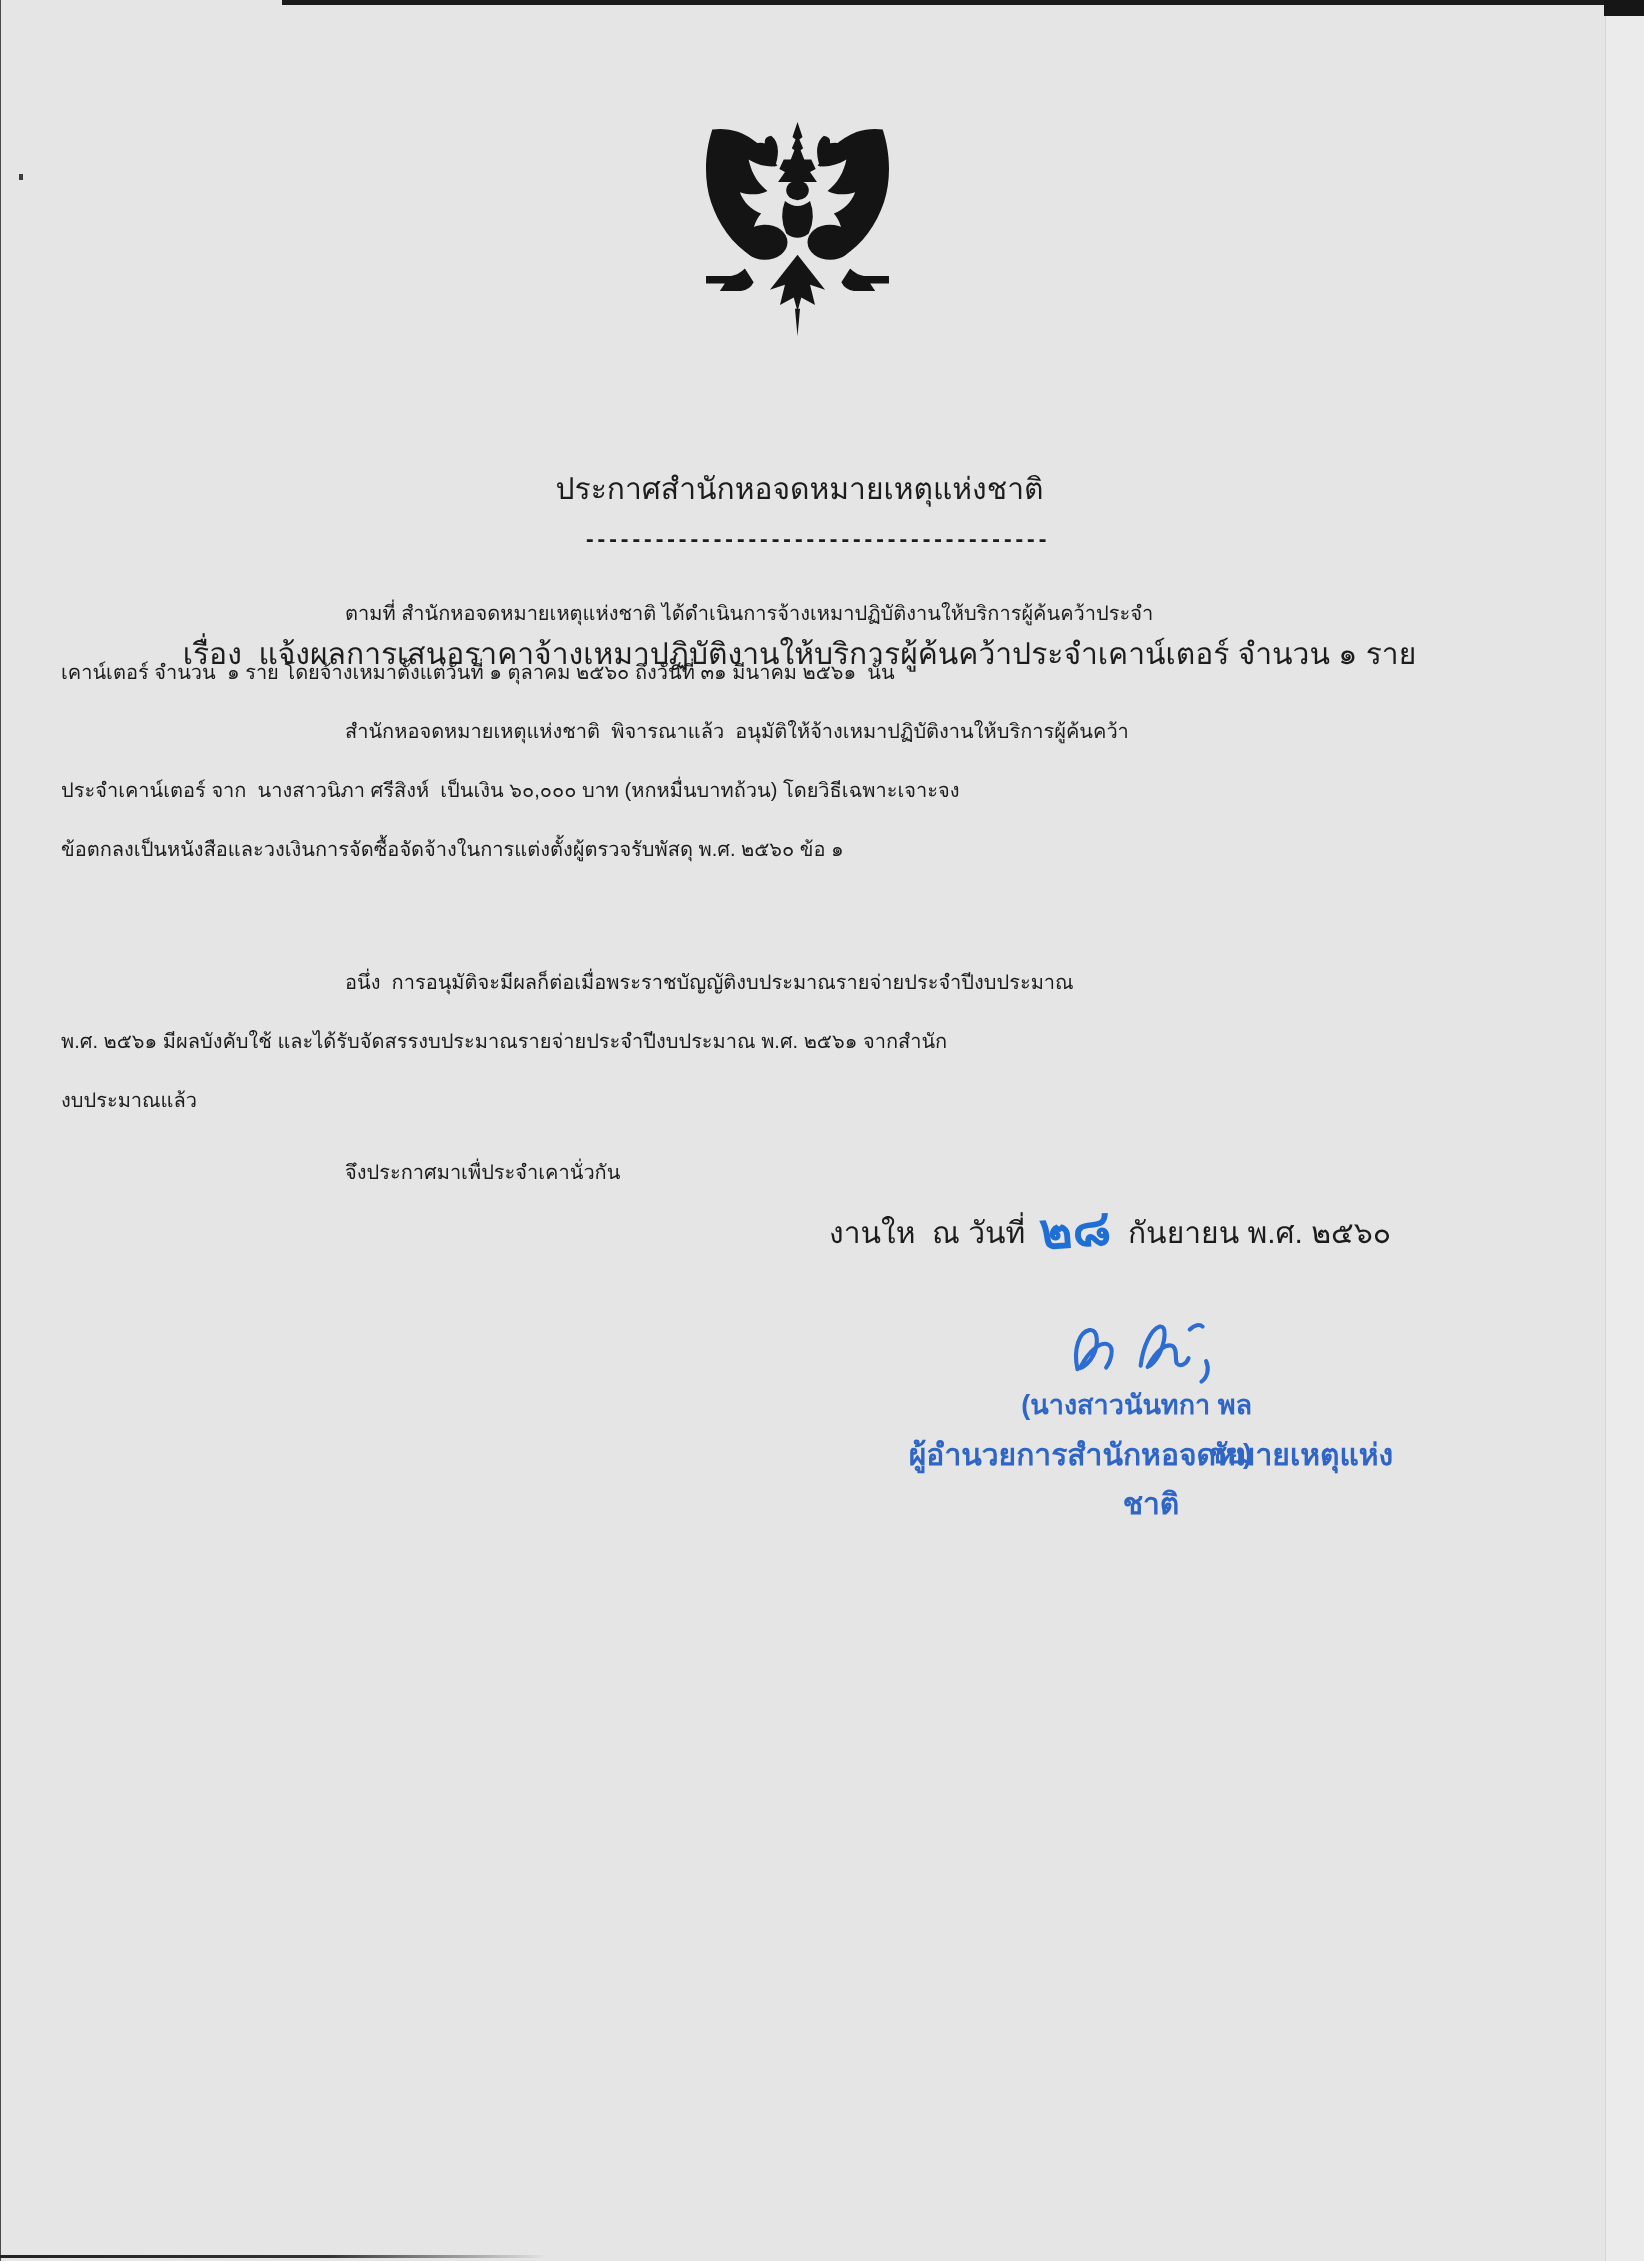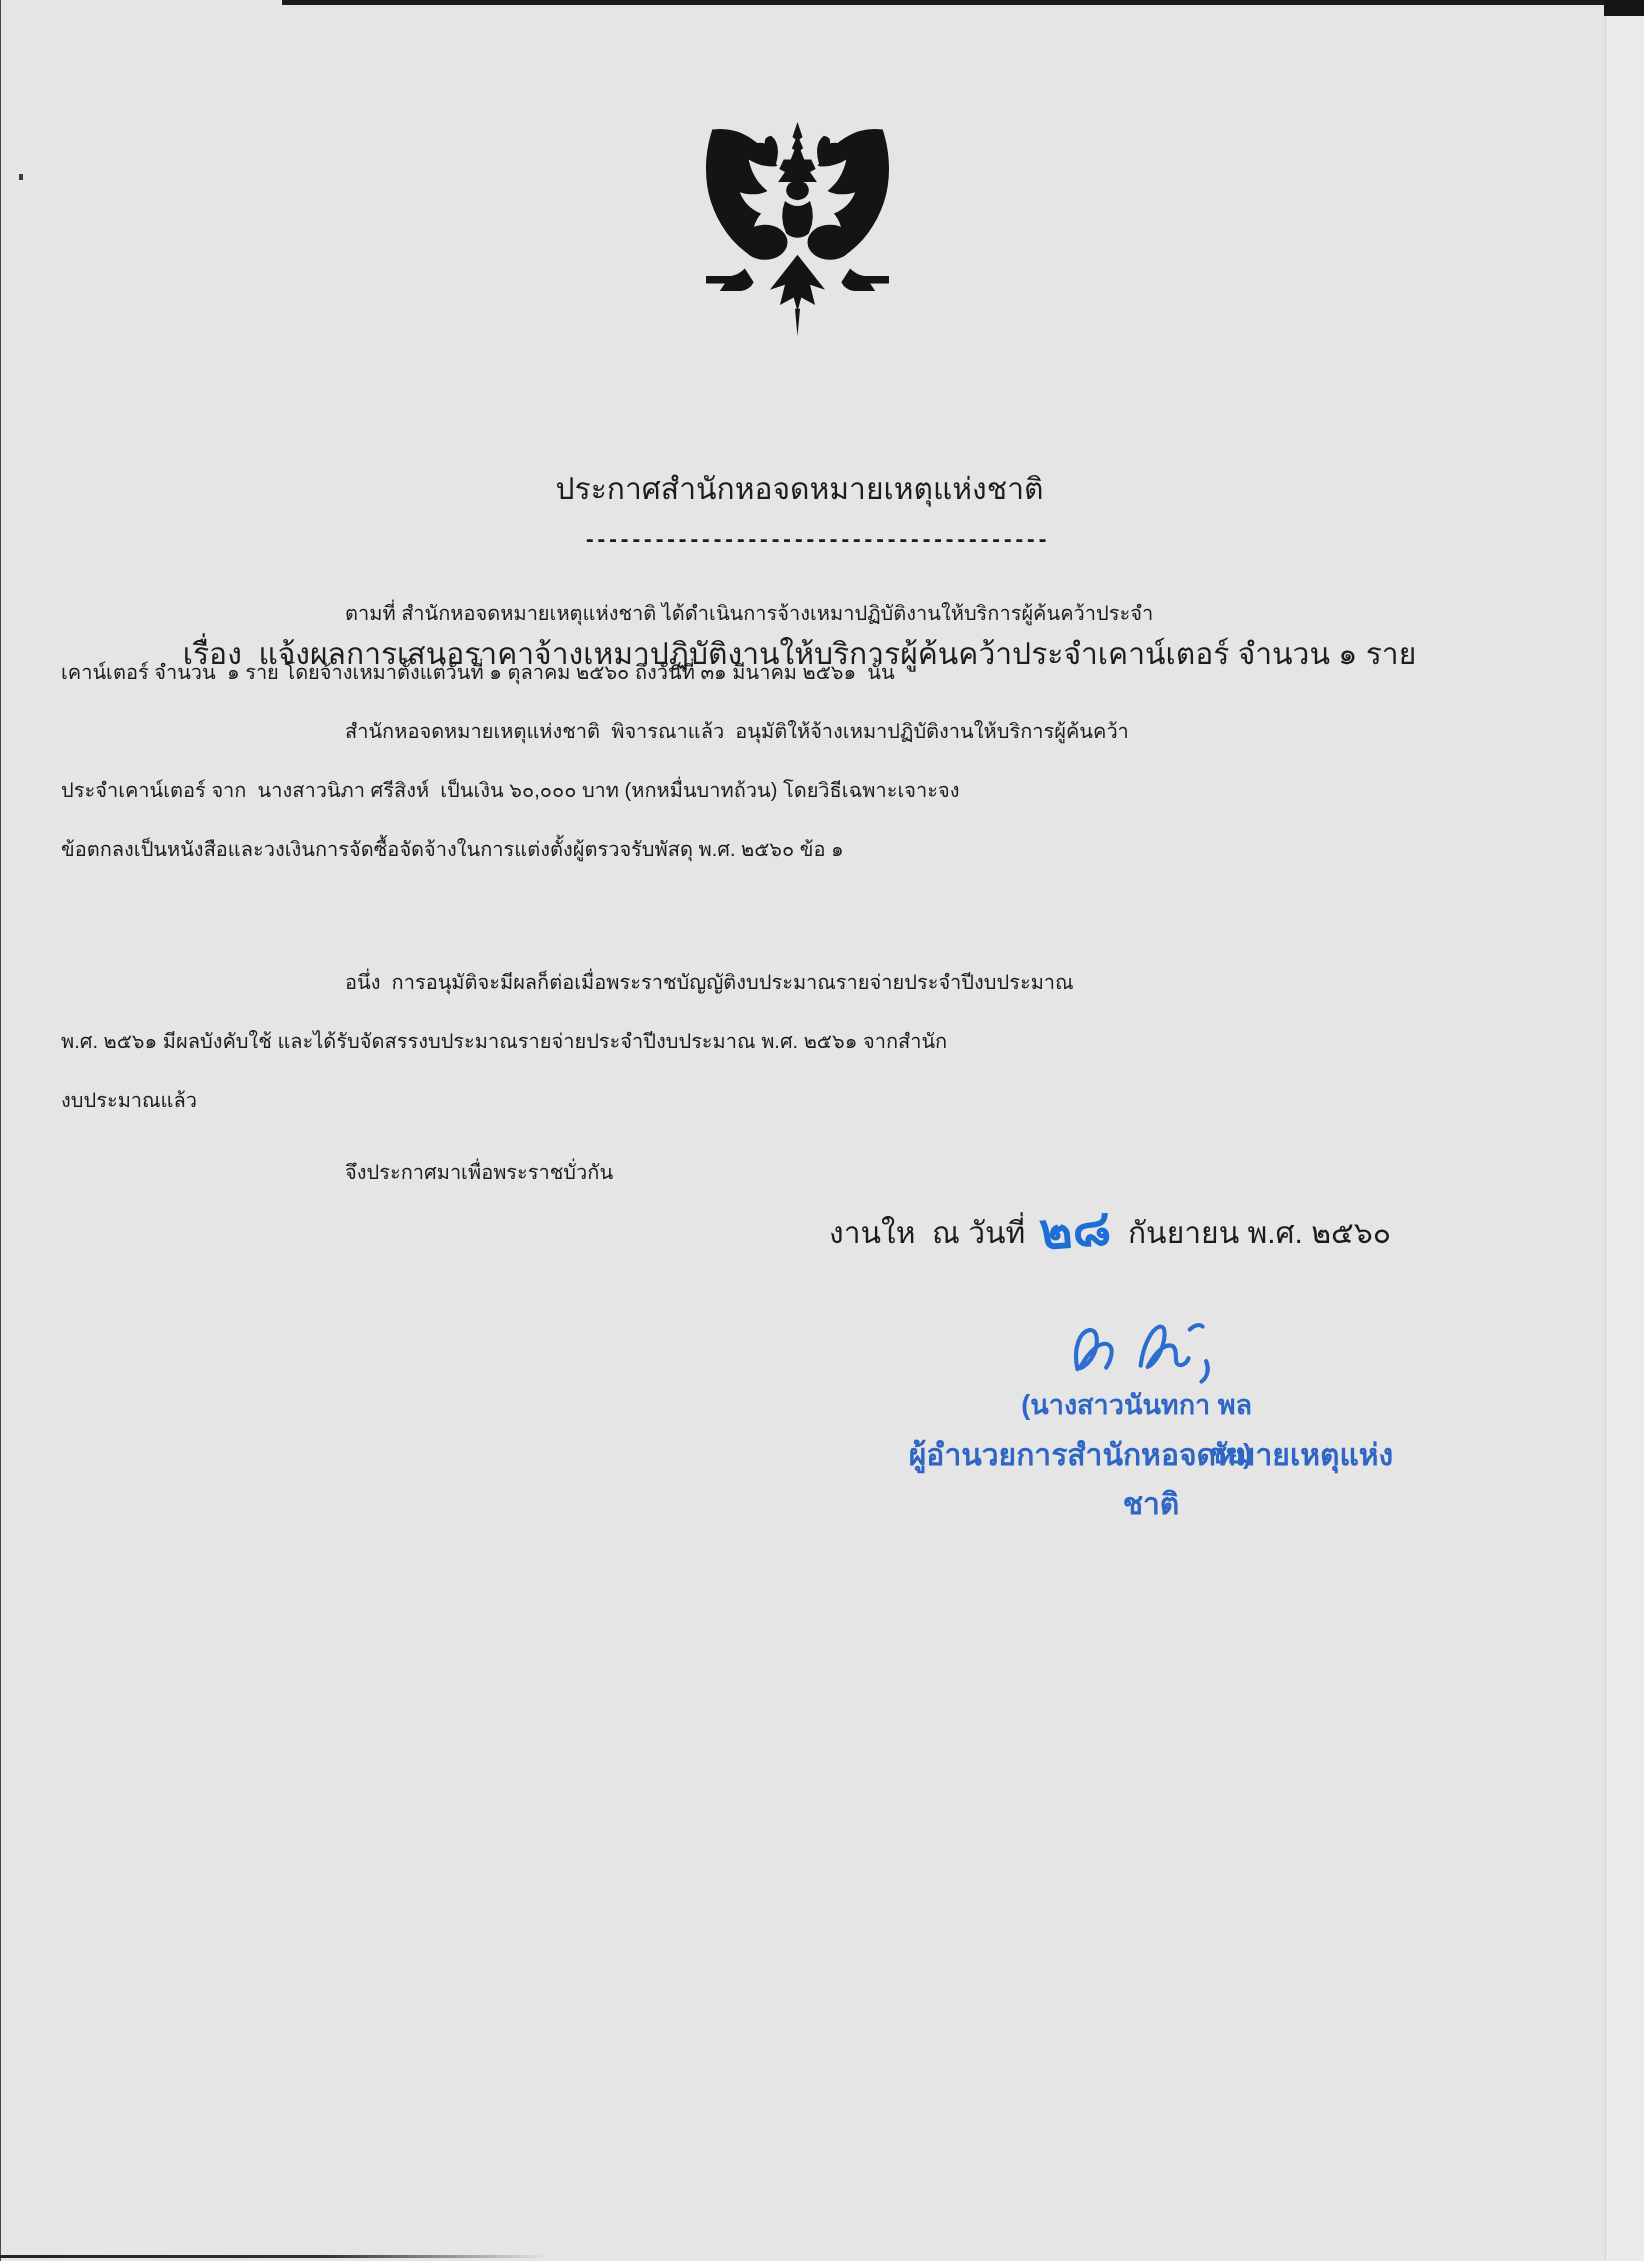--- a/index.html
+++ b/index.html
@@ -110,21 +110,21 @@
     <div class="line">ข้อตกลงเป็นหนังสือและวงเงินการจัดซื้อจัดจ้างในการแต่งตั้งผู้ตรวจรับพัสดุ พ.ศ. ๒๕๖๐ ข้อ ๑</div>
   </div>
 
   <div class="bodytext p3">
     <div class="line indent">อนึ่ง  การอนุมัติจะมีผลก็ต่อเมื่อพระราชบัญญัติงบประมาณรายจ่ายประจำปีงบประมาณ</div>
     <div class="line">พ.ศ. ๒๕๖๑ มีผลบังคับใช้ และได้รับจัดสรรงบประมาณรายจ่ายประจำปีงบประมาณ พ.ศ. ๒๕๖๑ จากสำนัก</div>
     <div class="line">งบประมาณแล้ว</div>
   </div>
 
   <div class="bodytext closing">
-    <div class="line indent">จึงประกาศมาเพื่อพระราชบั่วกัน</div>
+    <div class="line indent">จึงประกาศมาเพื่ประจำเคานั่วกัน</div>
   </div>
 
   <div class="promulgation"><span>งานให  ณ วันที่</span><span class="hand-day">๒๘</span><span>กันยายน พ.ศ. ๒๕๖๐</span></div>
 
   <div class="sig-svg">
     <svg viewBox="0 0 300 130" width="193" height="76" xmlns="http://www.w3.org/2000/svg">
       <g fill="none" stroke="#2d6cd0" stroke-width="7" stroke-linecap="round" stroke-linejoin="round">
         <path d="M20,98 C12,62 24,34 40,31 C56,28 56,56 47,74 C41,86 31,95 24,96 C42,62 62,50 73,56 C84,62 76,86 69,95"></path>
         <path d="M128,92 C132,58 146,30 160,25 C174,22 170,50 160,72 C153,85 145,92 140,94 C156,64 172,54 182,58 C192,63 186,82 190,88 C195,94 206,90 210,79"></path>
         <path d="M212,30 C220,22 229,20 234,25"></path>

